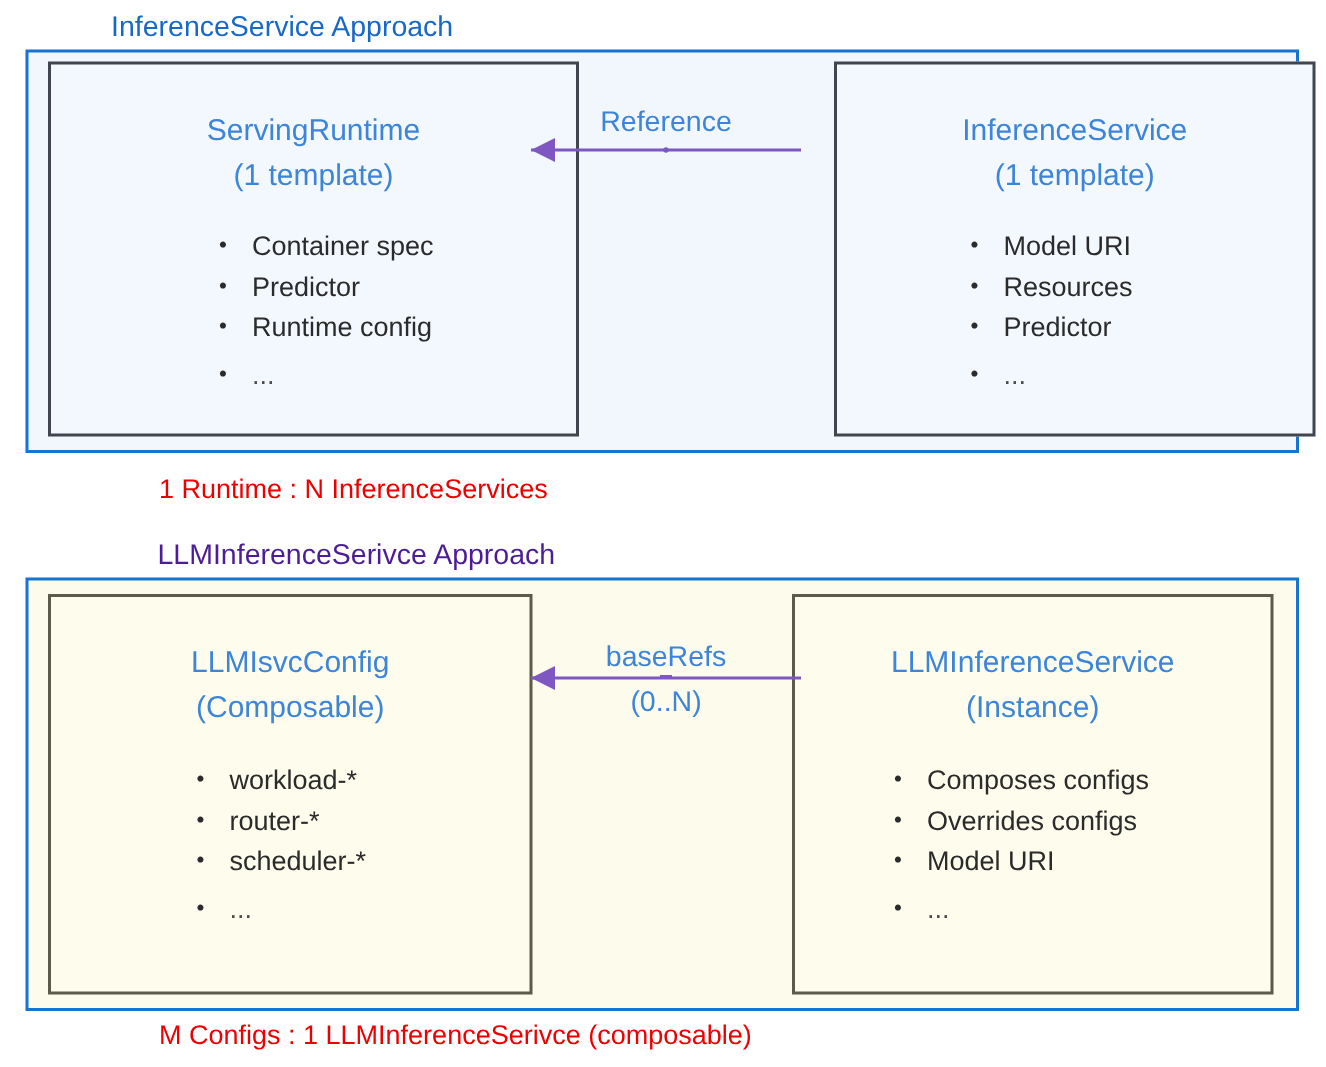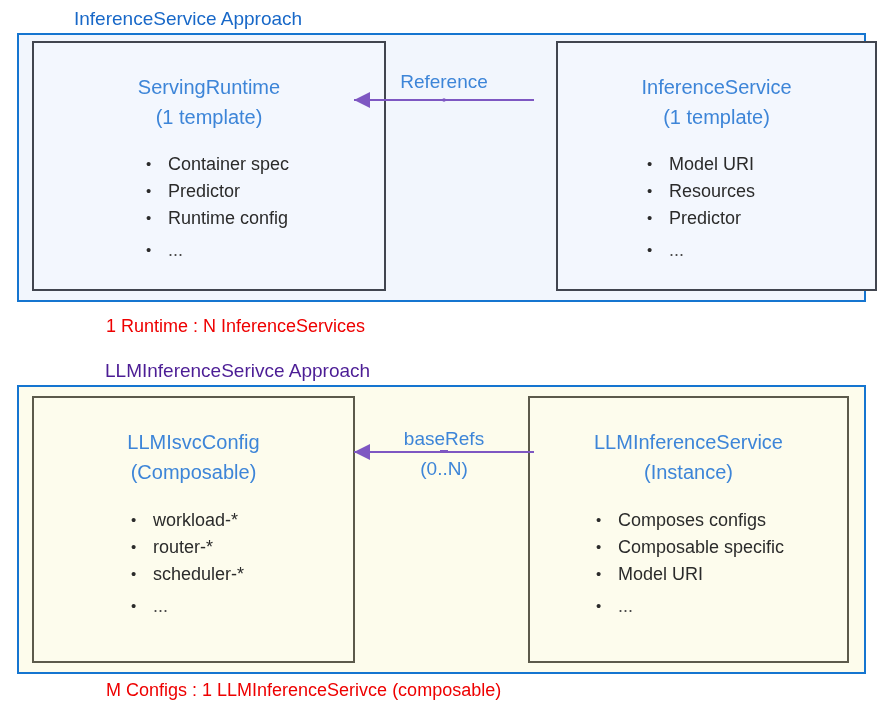--- a/index.html
+++ b/index.html
@@ -185,21 +185,21 @@
     <li>scheduler-*</li>
     <li class="ellipsis">...</li>
   </ul>
 </div>
 
 <div class="entity cream" id="box-llminferenceservice">
   <div class="entity-title line1">LLMInferenceService</div>
   <div class="entity-title line2">(Instance)</div>
   <ul class="bullets">
     <li>Composes configs</li>
-    <li>Composable specific</li>
+    <li>Overrides configs</li>
     <li>Model URI</li>
     <li class="ellipsis">...</li>
   </ul>
 </div>
 
 <svg class="connector" style="left:340px; top:440px; width:200px; height:24px;" viewBox="0 0 200 24">
   <line x1="14" y1="12" x2="194" y2="12" stroke="#7e57c2" stroke-width="2"></line>
   <polygon points="14,12 30,4 30,20" fill="#7e57c2"></polygon>
   <rect x="100" y="10" width="8" height="2.5" fill="#7e57c2"></rect>
 </svg>

